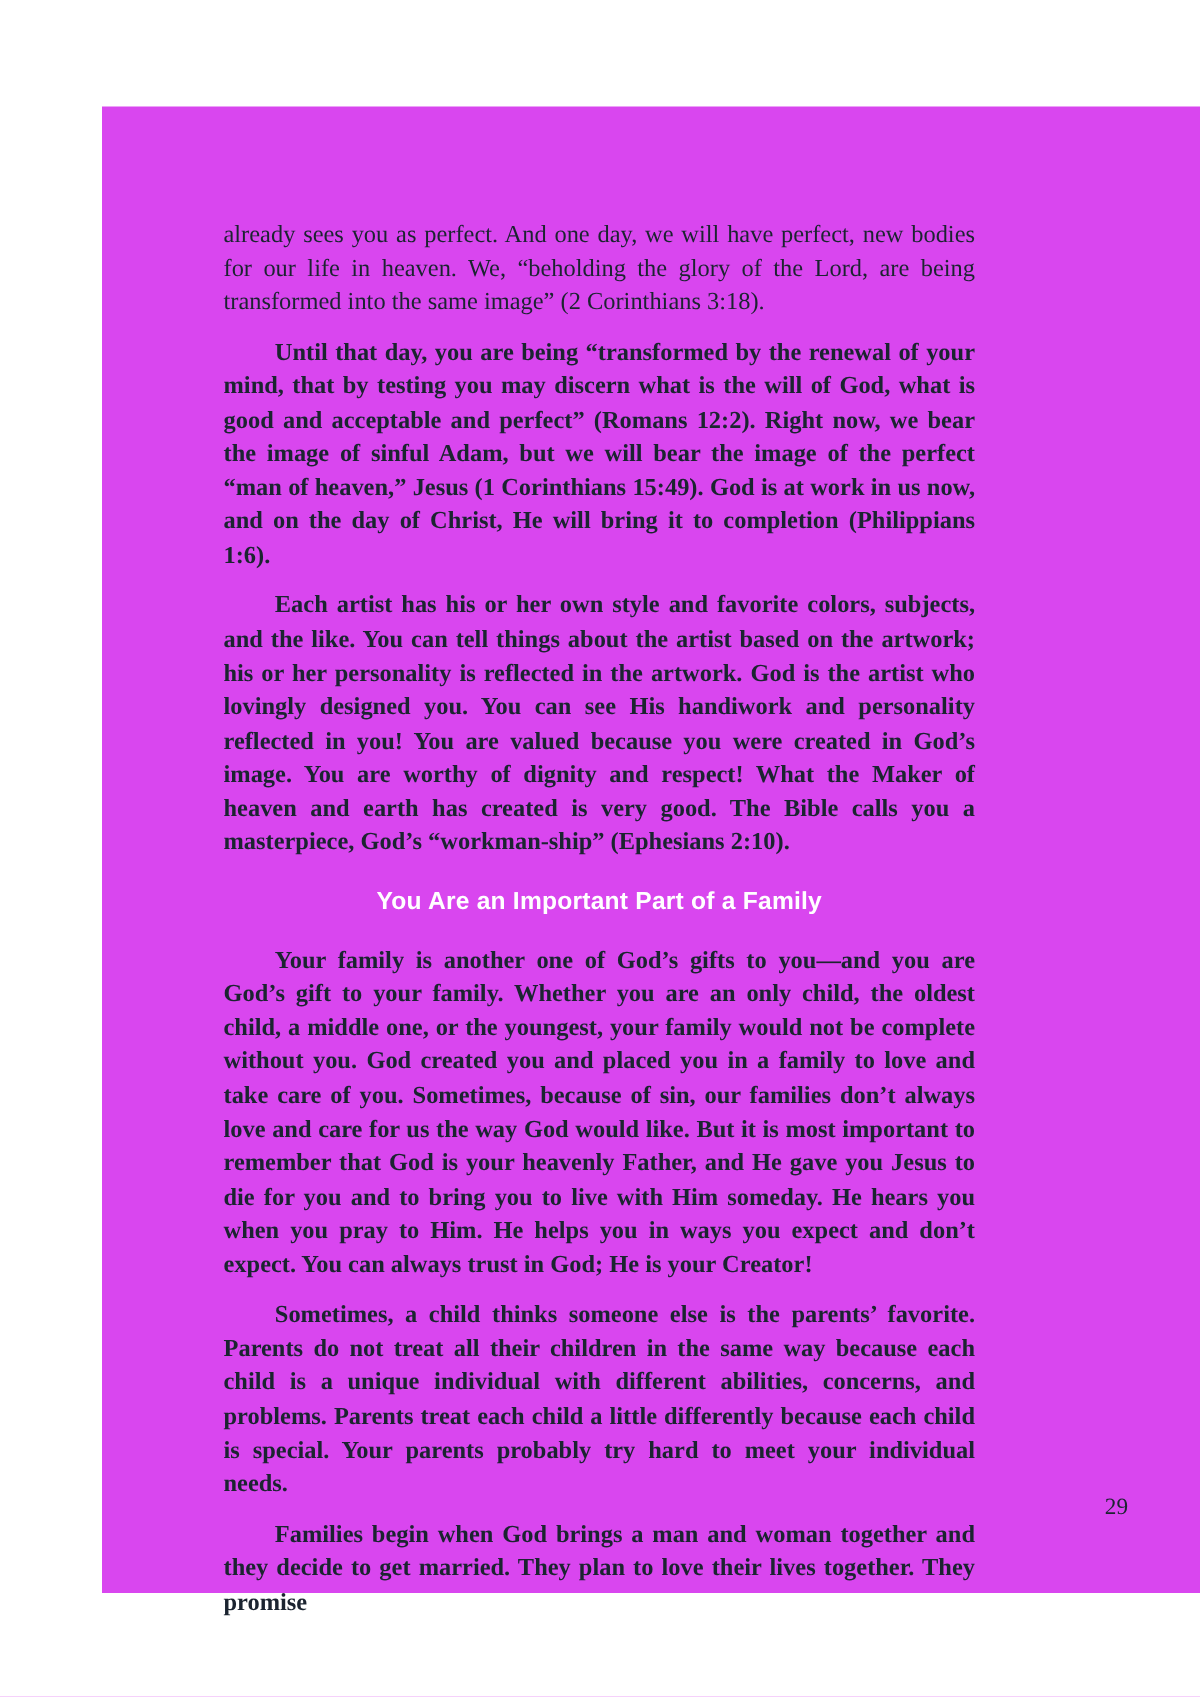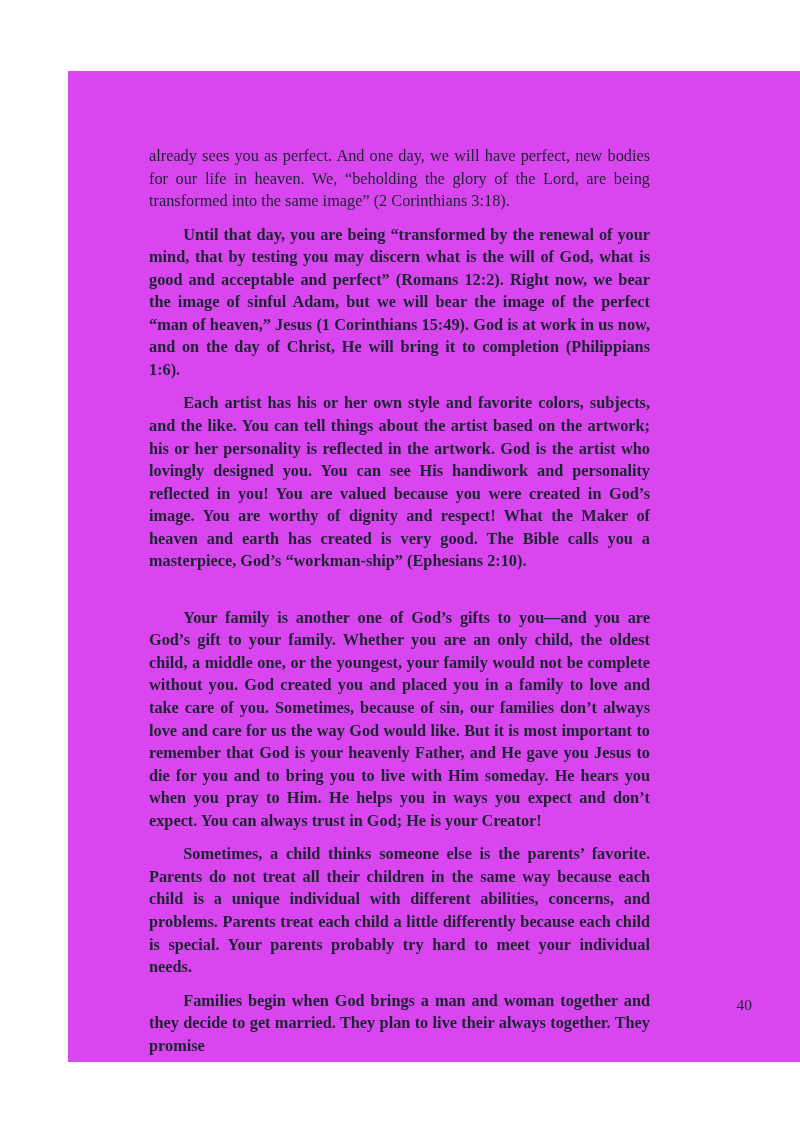--- a/index.html
+++ b/index.html
@@ -89,30 +89,31 @@
     <div class="par-gap"></div>
 
     <p class="body-par indent">Until that day, you are being “transformed by the renewal of your mind, that by testing you may discern what is the will of God, what is good and acceptable and perfect” (Romans 12:2). Right now, we bear the image of sinful Adam, but we will bear the image of the perfect “man of heaven,” Jesus (1 Corinthians 15:49). God is at work in us now, and on the day of Christ, He will bring it to completion (Philippians 1:6).</p>
 
     <div class="par-gap"></div>
 
     <p class="body-par indent">Each artist has his or her own style and favorite colors, subjects, and the like. You can tell things about the artist based on the artwork; his or her personality is reflected in the artwork. God is the artist who lovingly designed you. You can see His handiwork and personality reflected in you! You are valued because you were created in God’s image. You are worthy of dignity and respect! What the Maker of heaven and earth has created is very good. The Bible calls you a masterpiece, God’s “workman-ship” (Ephesians 2:10).</p>
 
     <div class="heading-space-before"></div>
 
+    <h2 class="section-heading">You Are an Important Part of a Family</h2>
 
     <div class="heading-space-after"></div>
 
     <p class="body-par indent">Your family is another one of God’s gifts to you—and you are God’s gift to your family. Whether you are an only child, the oldest child, a middle one, or the youngest, your family would not be complete without you. God created you and placed you in a family to love and take care of you. Sometimes, because of sin, our families don’t always love and care for us the way God would like. But it is most important to remember that God is your heavenly Father, and He gave you Jesus to die for you and to bring you to live with Him someday. He hears you when you pray to Him. He helps you in ways you expect and don’t expect. You can always trust in God; He is your Creator!</p>
 
     <div class="par-gap"></div>
 
     <p class="body-par indent">Sometimes, a child thinks someone else is the parents’ favorite. Parents do not treat all their children in the same way because each child is a unique individual with different abilities, concerns, and problems. Parents treat each child a little differently because each child is special. Your parents probably try hard to meet your individual needs.</p>
 
     <div class="par-gap"></div>
 
-    <p class="body-par indent">Families begin when God brings a man and woman together and they decide to get married. They plan to live their always together. They promise</p>
+    <p class="body-par indent">Families begin when God brings a man and woman together and they decide to get married. They plan to love their lives together. They promise</p>
 
   </div>
 
-  <div class="page-number">40</div>
+  <div class="page-number">29</div>
 
 </div>
 
 </body></html>

